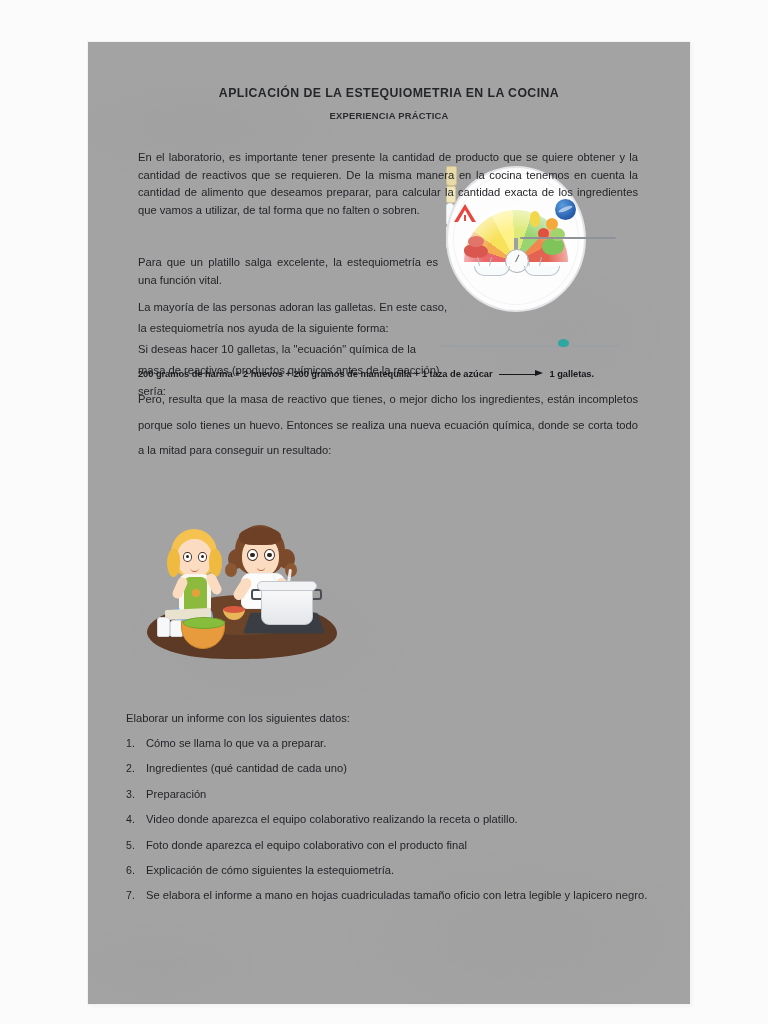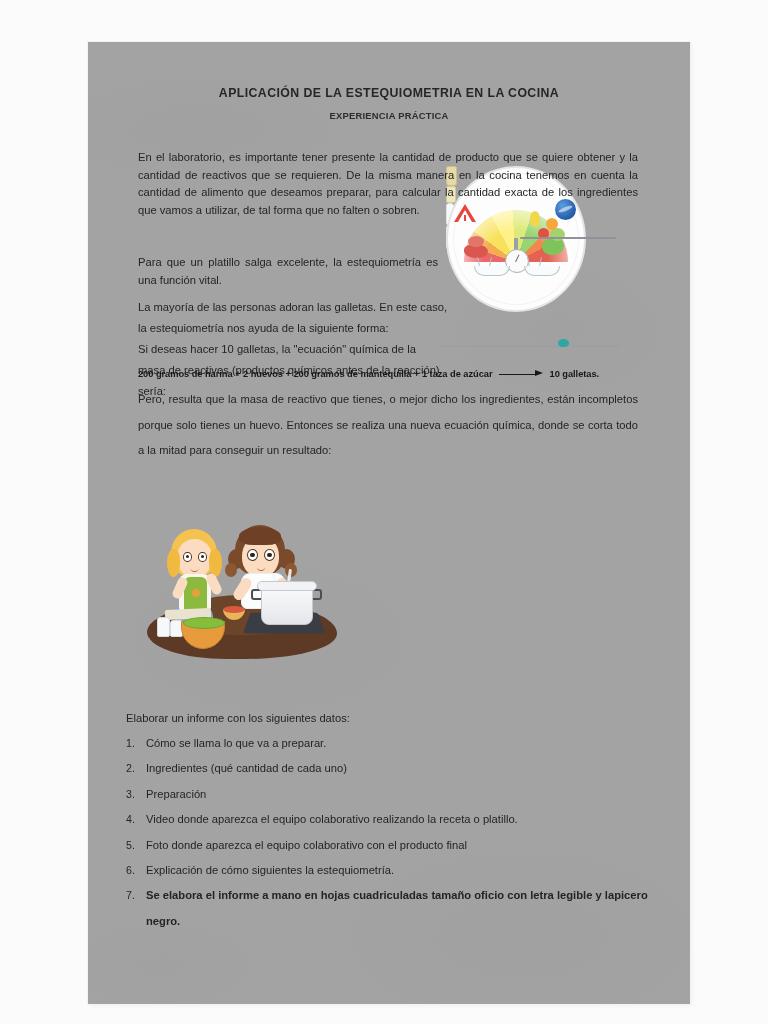--- a/index.html
+++ b/index.html
@@ -122,21 +122,21 @@
     font-size: 11.2px;
     line-height: 25.4px;
     color: #232428;
   }
   .task-num {
     width: 20px;
     flex: 0 0 20px;
     font-size: 10.6px;
   }
   .task-text { flex: 1; }
-  .task-text.wrapper { line-height: 25.4px; font-weight: bold; }
+  .task-text.wrapper { line-height: 25.4px; }
 
   
   #fig-balance {
     position: absolute;
     left: 358px;
     top: 124px;
     width: 140px;
     height: 146px;
   }
   #fig-balance .ring {
@@ -657,21 +657,21 @@
 
     <div class="para" style="left:50px; top:212px; width:300px;">Para que un platillo salga excelente, la estequiometría es una función vital.</div>
 
     <div class="para nojustify" style="left:50px; top:297px; width:305px; line-height:21px;">Si deseas hacer 10 galletas, la "ecuación" química de la masa de reactivos (productos químicos antes de la reacción) sería:</div>
 
     <div class="eq" style="left:50px; top:327px;">
       <span>200 gramos de harina + 2 huevos + 200 gramos de mantequilla + 1 taza de azúcar</span>
       <span class="arrow">
         <span class="shaft"></span><span class="head"></span>
       </span>
-      <span>10 galletas.</span>
+      <span>1 galletas.</span>
     </div>
 
     <div class="para" style="left:50px; top:345px; width:500px; line-height:25.6px;">Pero, resulta que la masa de reactivo que tienes, o mejor dicho los ingredientes, están incompletos porque solo tienes un huevo. Entonces se realiza una nueva ecuación química, donde se corta todo a la mitad para conseguir un resultado:</div>
 
 
 
     <div id="fig-kids">
       <div class="ground"></div>
       <div class="ground2"></div>
 

